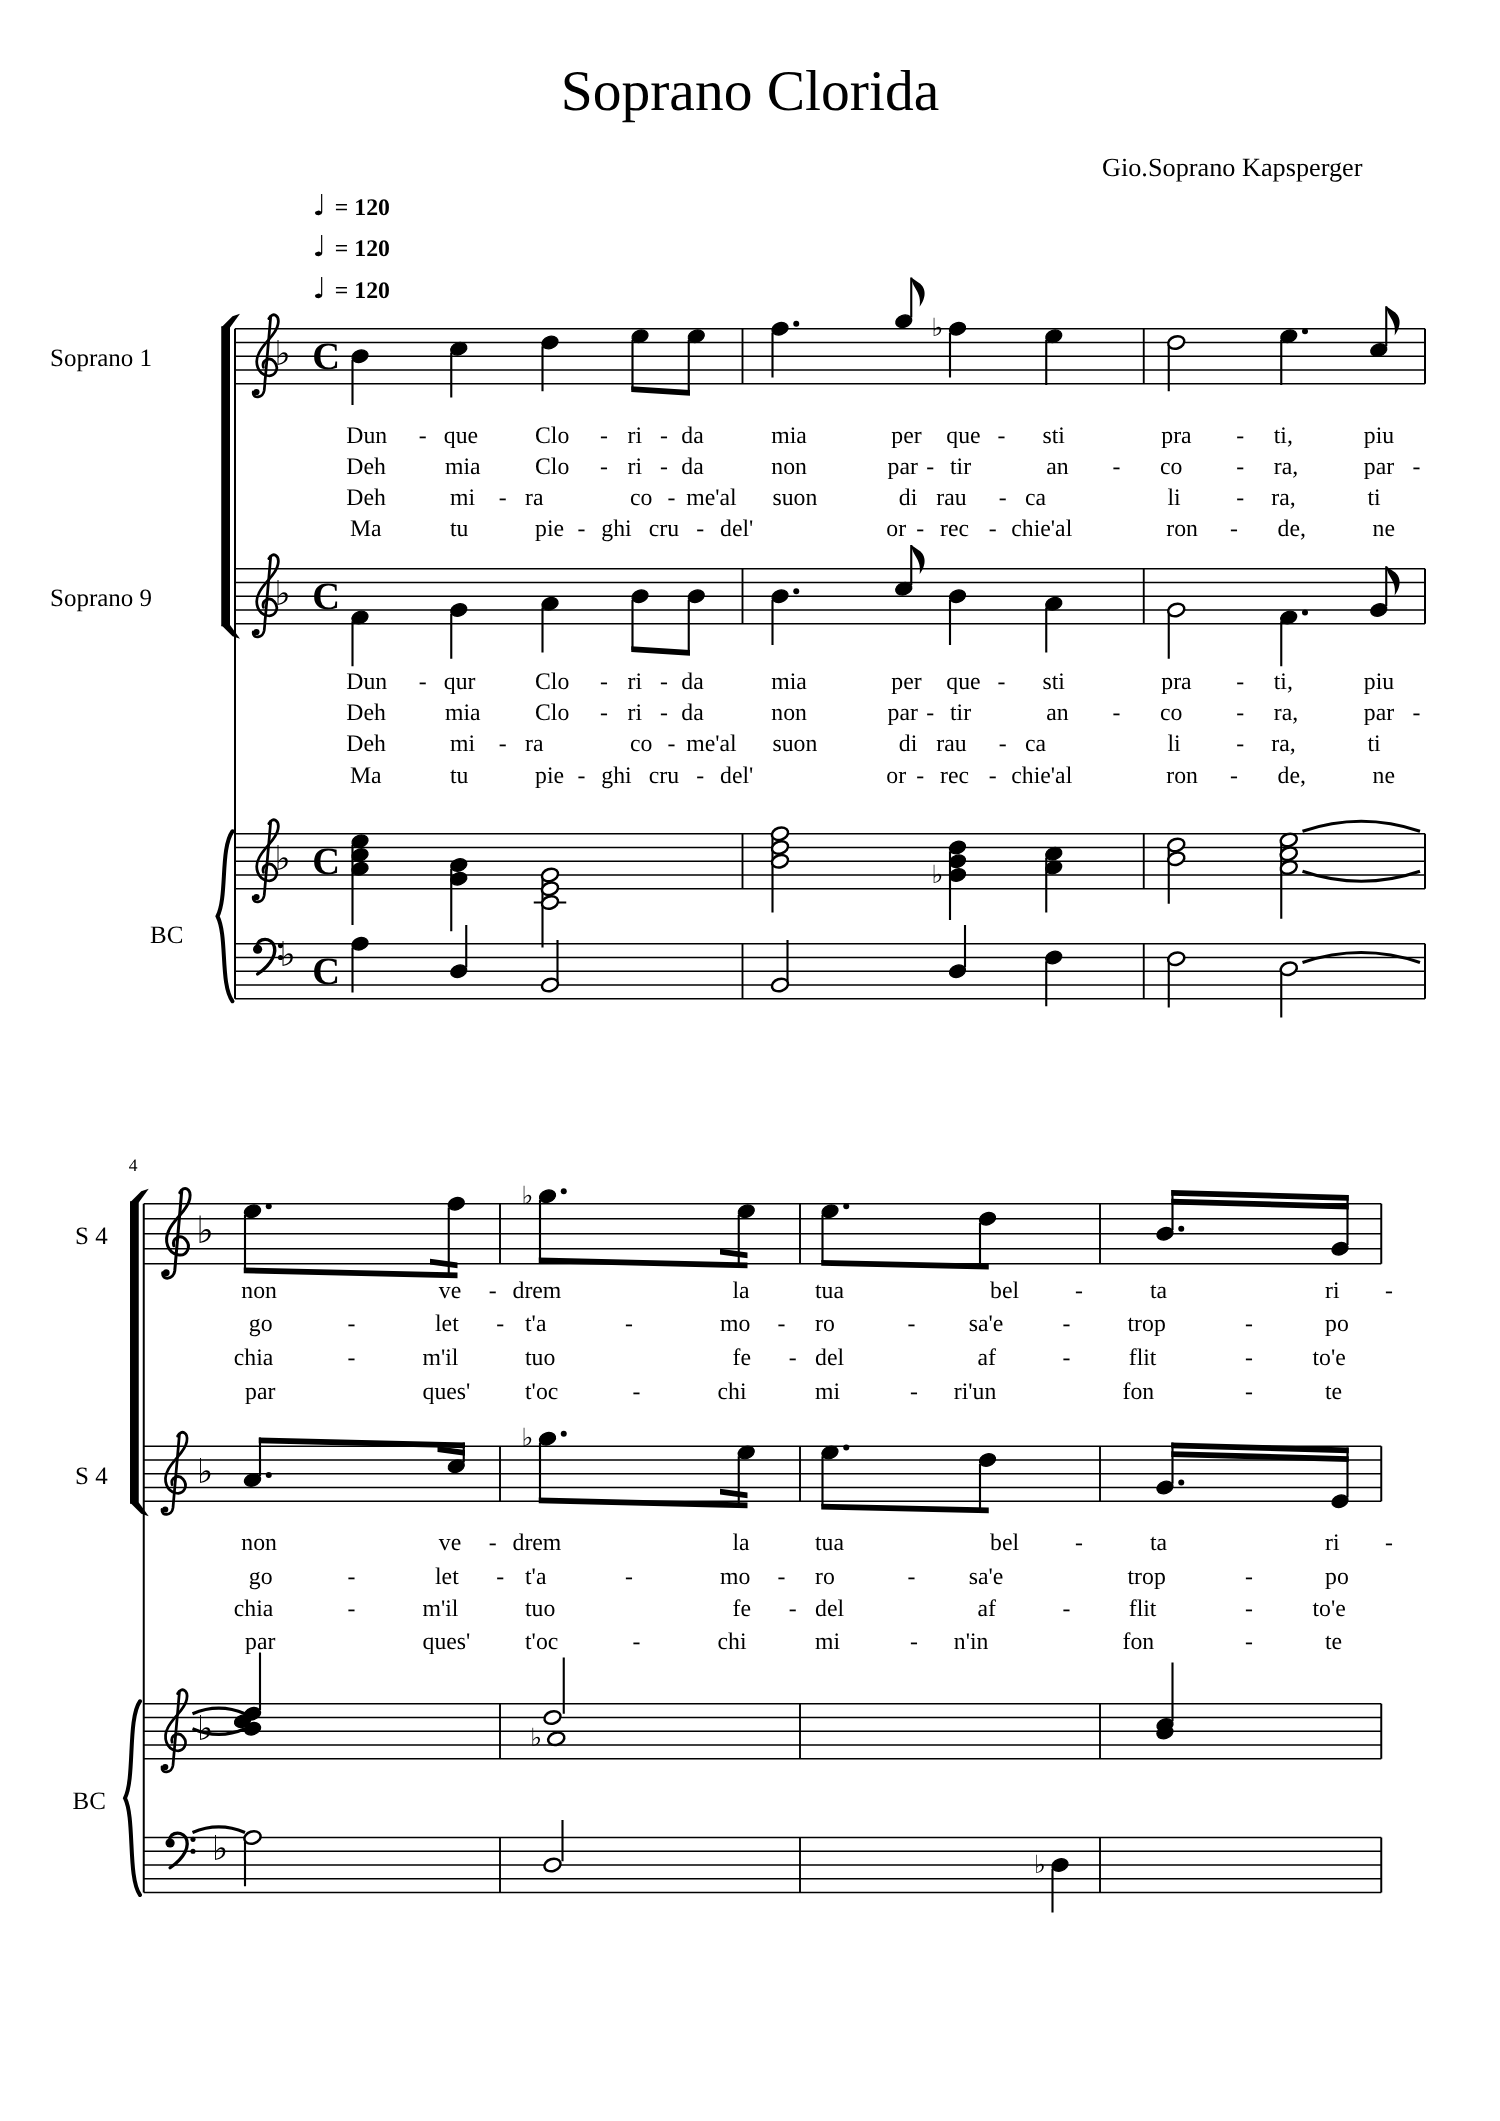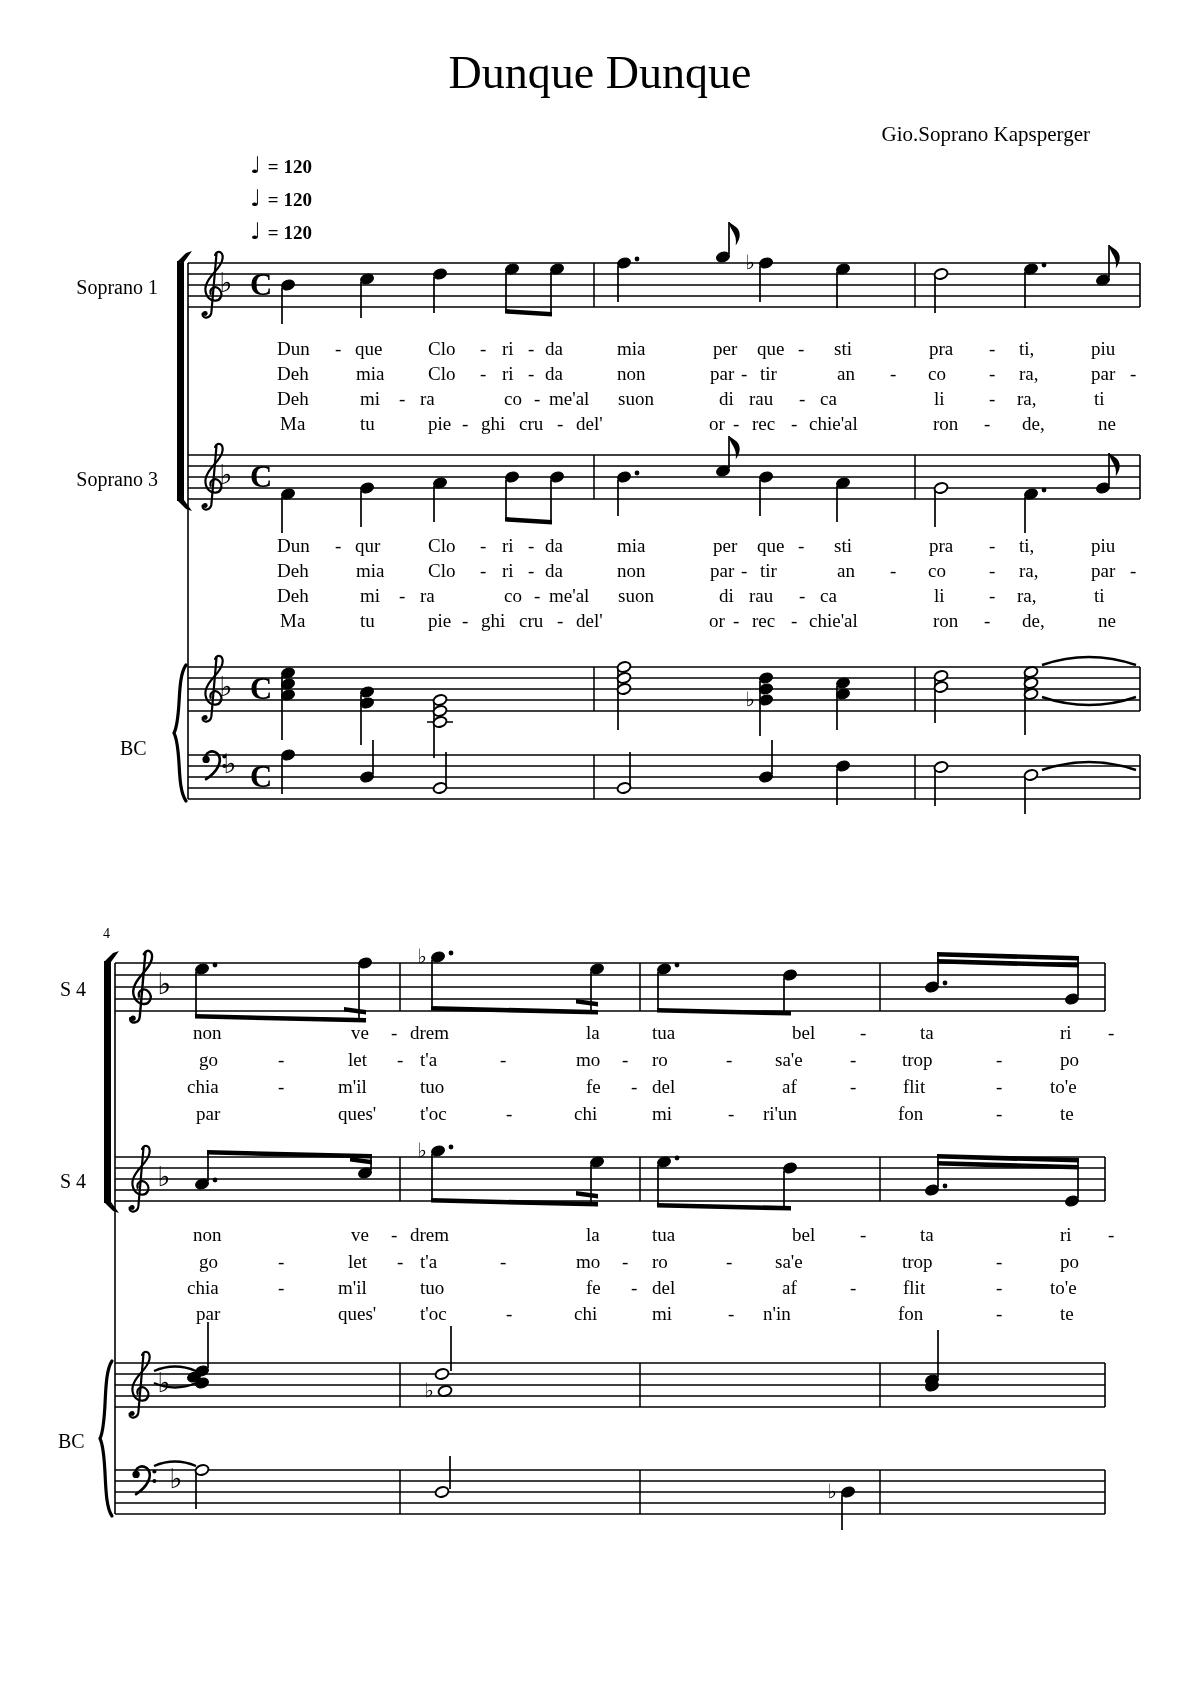--- a/index.html
+++ b/index.html
@@ -5,21 +5,21 @@
   html,body{margin:0;padding:0;background:#fff}
   .page{position:relative;width:1200px;height:1697px;background:#fff;overflow:hidden;color:#000}
   .title{position:absolute;left:0;right:0;top:46px;text-align:center;
          font:400 46px "Liberation Serif",serif;color:#000}
   .composer{position:absolute;right:110px;top:122px;
          font:400 21px "Liberation Serif",serif;color:#000}
   .tempo{position:absolute;display:flex;align-items:baseline;gap:7px}
   .tempo .glyph{font:400 23px "DejaVu Sans",sans-serif}
   .tempo .val{font:700 19px "Liberation Serif",serif}
   .lbl{position:absolute;font:400 20px "Liberation Serif",serif;color:#000}
-  .lbl.right{text-align:right}
+  .lbl.right{}
   .mnum{position:absolute;font:400 14px "Liberation Serif",serif}
   .lyr{position:absolute;font:400 19px "Liberation Serif",serif;white-space:pre;color:#000}
   svg{position:absolute;left:0;top:0}
 </style>
 </head>
 <body>
 
 <div class="page">
   <svg id="notation" width="1200" height="1697" viewBox="0 0 1200 1697">
       <line x1="188" y1="263" x2="188" y2="799" stroke="#000" stroke-width="1.6"></line>
@@ -319,38 +319,38 @@
       <line x1="196" y1="1473" x2="196" y2="1509" stroke="#000" stroke-width="1.7"></line>
       <line x1="450" y1="1489" x2="450" y2="1456" stroke="#000" stroke-width="1.7"></line>
       <line x1="842" y1="1495" x2="842" y2="1530" stroke="#000" stroke-width="1.7"></line>
       <ellipse cx="202" cy="1470" rx="6.6" ry="4.8" transform="rotate(-18 202 1470)" fill="#fff" stroke="#000" stroke-width="2"></ellipse>
       <ellipse cx="442" cy="1492" rx="6.6" ry="4.8" transform="rotate(-18 442 1492)" fill="#fff" stroke="#000" stroke-width="2"></ellipse>
       <text x="832" y="1498" text-anchor="middle" font-family="DejaVu Sans" font-size="20" fill="#000">♭</text>
       <ellipse cx="848" cy="1492" rx="6.6" ry="4.8" transform="rotate(-18 848 1492)" fill="#000" stroke="#000" stroke-width="1"></ellipse>
       <path d="M154,1466 Q175,1457 196,1466" fill="none" stroke="#000" stroke-width="2.4"></path>
     </svg>
 
-  <div class="title">Dunque Dunque</div>
+  <div class="title">Soprano Clorida</div>
   <div class="composer">Gio.Soprano Kapsperger</div>
 
   <div class="tempo" style="left:250px;top:152px">
     <span class="glyph">♩</span>
     <span class="val">= 120</span>
   </div>
   <div class="tempo" style="left:250px;top:185px">
     <span class="glyph">♩</span>
     <span class="val">= 120</span>
   </div>
   <div class="tempo" style="left:250px;top:218px">
     <span class="glyph">♩</span>
     <span class="val">= 120</span>
   </div>
 
   <div class="lbl right" style="left:40px;top:276px;width:118px">Soprano 1</div>
-  <div class="lbl right" style="left:40px;top:468px;width:118px">Soprano 3</div>
+  <div class="lbl right" style="left:40px;top:468px;width:118px">Soprano 9</div>
   <div class="lbl" style="left:120px;top:737px">BC</div>
   <div class="mnum" style="left:103px;top:926px">4</div>
   <div class="lbl" style="left:60px;top:978px">S 4</div>
   <div class="lbl" style="left:60px;top:1170px">S 4</div>
   <div class="lbl" style="left:58px;top:1430px">BC</div>
 
   <div id="lyrics">
       <span class="lyr" style="left: 277px; top: 338px;">Dun</span>
       <span class="lyr" style="left: 335px; top: 338px;">-</span>
       <span class="lyr" style="left: 355px; top: 338px;">que</span>

